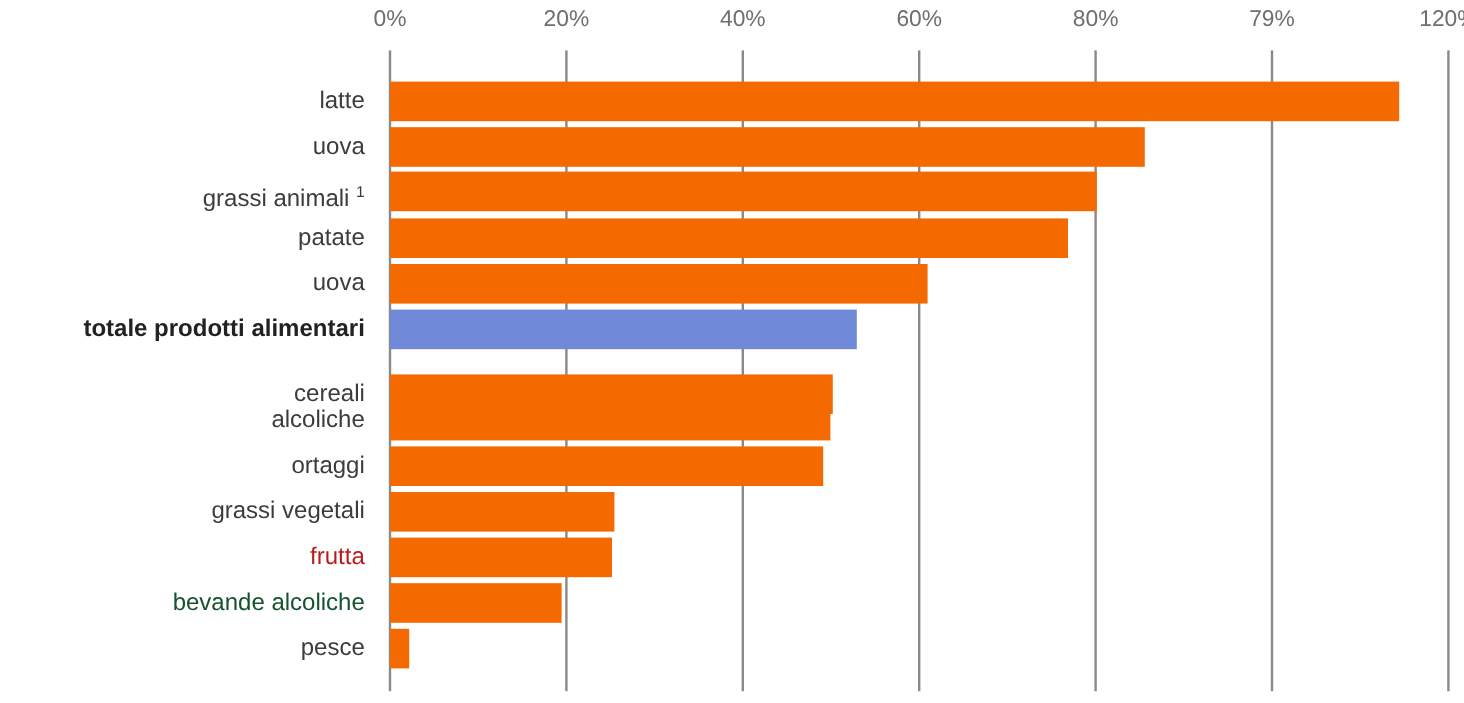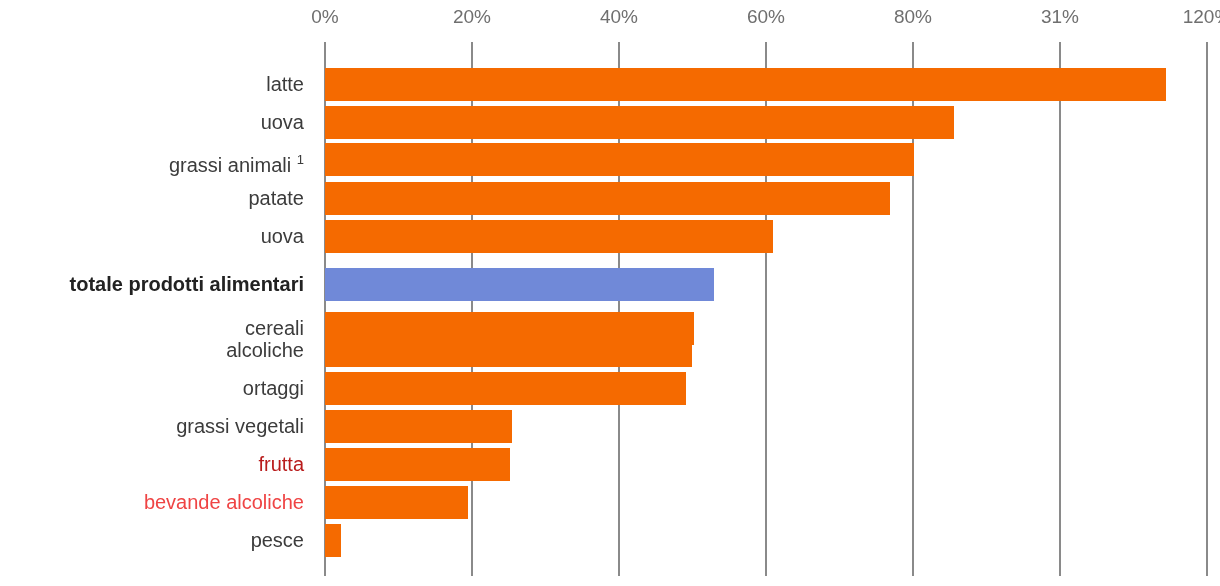--- a/index.html
+++ b/index.html
@@ -89,21 +89,21 @@
 </head>
 <body>
 
 <div id="chart-root">
   <div id="ticks">
       <div class="tick-label" style="left: 325px; color: rgb(111, 111, 111);">0%</div>
       <div class="tick-label" style="left: 472px; color: rgb(111, 111, 111);">20%</div>
       <div class="tick-label" style="left: 619px; color: rgb(111, 111, 111);">40%</div>
       <div class="tick-label" style="left: 766px; color: rgb(111, 111, 111);">60%</div>
       <div class="tick-label" style="left: 913px; color: rgb(111, 111, 111);">80%</div>
-      <div class="tick-label" style="left: 1060px; color: rgb(111, 111, 111);">31%</div>
+      <div class="tick-label" style="left: 1060px; color: rgb(111, 111, 111);">79%</div>
       <div class="tick-label" style="left: 1207px; color: rgb(111, 111, 111);">120%</div>
     </div>
   <div id="grid">
       <div class="gridline axis-zero" style="left: 324px; top: 42px; height: 534px; background: rgb(138, 138, 138);"></div>
       <div class="gridline" style="left: 471px; top: 42px; height: 534px; background: rgb(138, 138, 138);"></div>
       <div class="gridline" style="left: 618px; top: 42px; height: 534px; background: rgb(138, 138, 138);"></div>
       <div class="gridline" style="left: 765px; top: 42px; height: 534px; background: rgb(138, 138, 138);"></div>
       <div class="gridline" style="left: 912px; top: 42px; height: 534px; background: rgb(138, 138, 138);"></div>
       <div class="gridline" style="left: 1059px; top: 42px; height: 534px; background: rgb(138, 138, 138);"></div>
       <div class="gridline" style="left: 1206px; top: 42px; height: 534px; background: rgb(138, 138, 138);"></div>
@@ -122,21 +122,21 @@
         <div class="bar" style="left: 325px; width: 588.735px; height: 33px; background: rgb(245, 106, 0);"></div>
       </div>
       <div class="bar-row" style="top: 182px;">
         <div class="bar-label" style="color: rgb(60, 60, 60);"><span>patate</span></div>
         <div class="bar" style="left: 325px; width: 565.215px; height: 33px; background: rgb(245, 106, 0);"></div>
       </div>
       <div class="bar-row" style="top: 220px;">
         <div class="bar-label" style="color: rgb(60, 60, 60);"><span>uova</span></div>
         <div class="bar" style="left: 325px; width: 448.35px; height: 33px; background: rgb(245, 106, 0);"></div>
       </div>
-      <div class="bar-row" style="top: 258px; margin-top: 10px;">
+      <div class="bar-row" style="top: 258px;">
         <div class="bar-label highlight" style="color: rgb(34, 34, 34);"><span>totale prodotti alimentari</span></div>
         <div class="bar" style="left: 325px; width: 388.815px; height: 33px; background: rgb(112, 137, 216);"></div>
       </div>
       <div class="bar-row" style="top: 312px;">
         <div class="bar-label" style="color: rgb(60, 60, 60);"><span>cereali</span></div>
         <div class="bar" style="left: 325px; width: 368.97px; height: 33px; background: rgb(245, 106, 0);"></div>
       </div>
       <div class="bar-row" style="top: 334px;">
         <div class="bar-label" style="color: rgb(60, 60, 60);"><span>alcoliche</span></div>
         <div class="bar" style="left: 325px; width: 366.765px; height: 33px; background: rgb(245, 106, 0);"></div>
@@ -147,21 +147,21 @@
       </div>
       <div class="bar-row" style="top: 410px;">
         <div class="bar-label" style="color: rgb(60, 60, 60);"><span>grassi vegetali</span></div>
         <div class="bar" style="left: 325px; width: 186.69px; height: 33px; background: rgb(245, 106, 0);"></div>
       </div>
       <div class="bar-row" style="top: 448px;">
         <div class="bar-label" style="color: #b91c1c;"><span>frutta</span></div>
         <div class="bar" style="left: 325px; width: 185.22px; height: 33px; background: rgb(245, 106, 0);"></div>
       </div>
       <div class="bar-row" style="top: 486px;">
-        <div class="bar-label" style="color: #ef4444;"><span>bevande alcoliche</span></div>
+        <div class="bar-label" style="color: #14532d;"><span>bevande alcoliche</span></div>
         <div class="bar" style="left: 325px; width: 143.325px; height: 33px; background: rgb(245, 106, 0);"></div>
       </div>
       <div class="bar-row" style="top: 524px;">
         <div class="bar-label" style="color: rgb(60, 60, 60);"><span>pesce</span></div>
         <div class="bar" style="left: 325px; width: 16.17px; height: 33px; background: rgb(245, 106, 0);"></div>
       </div>
     </div>
 </div>
 
 </body></html>

